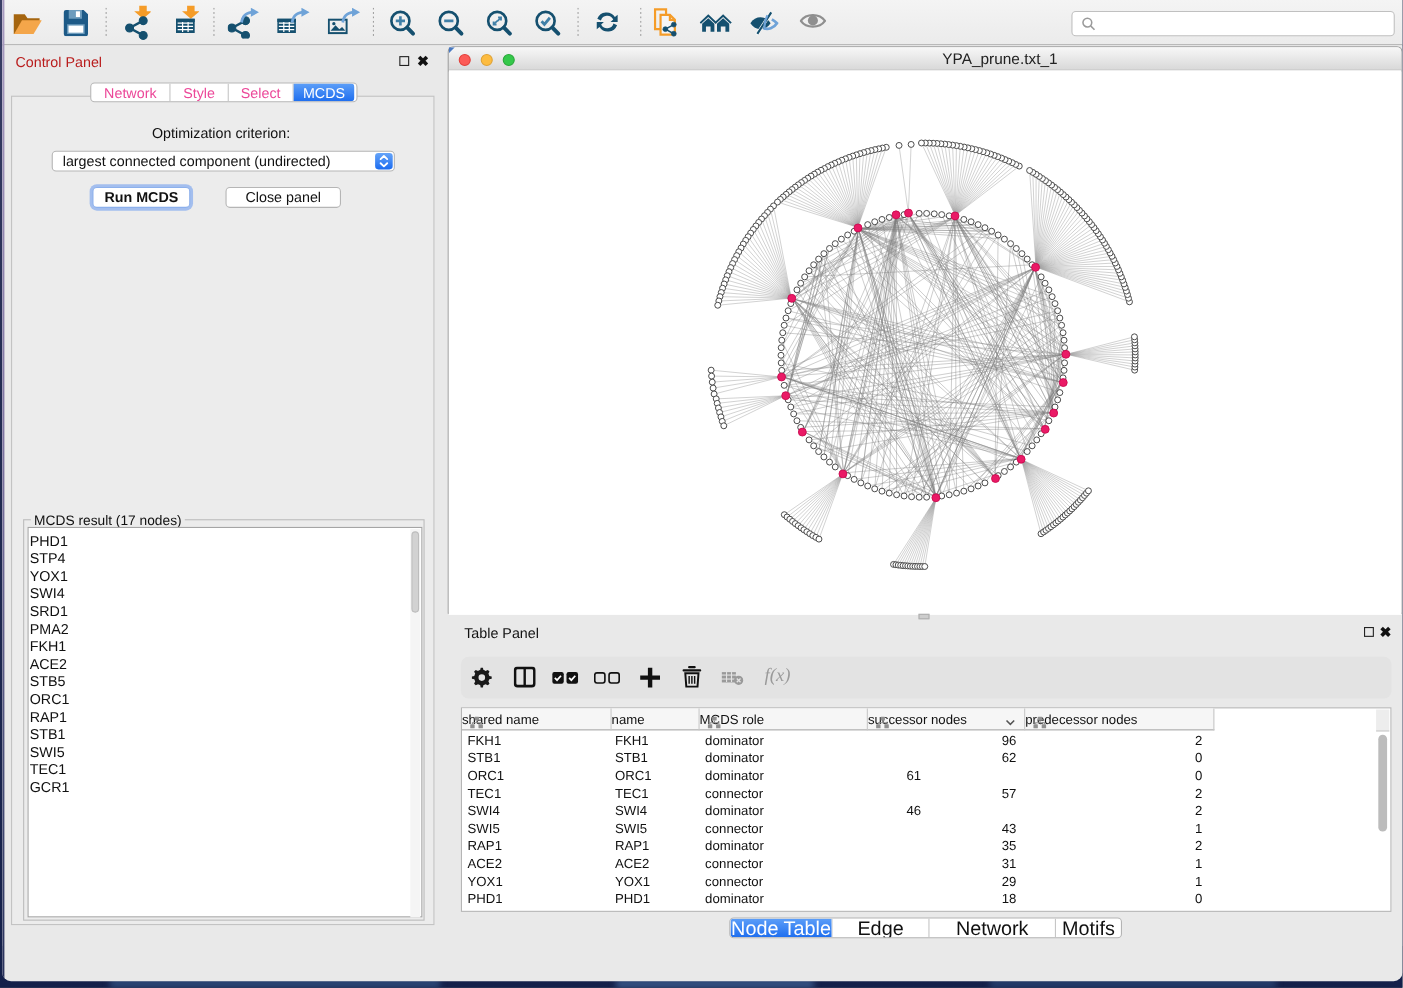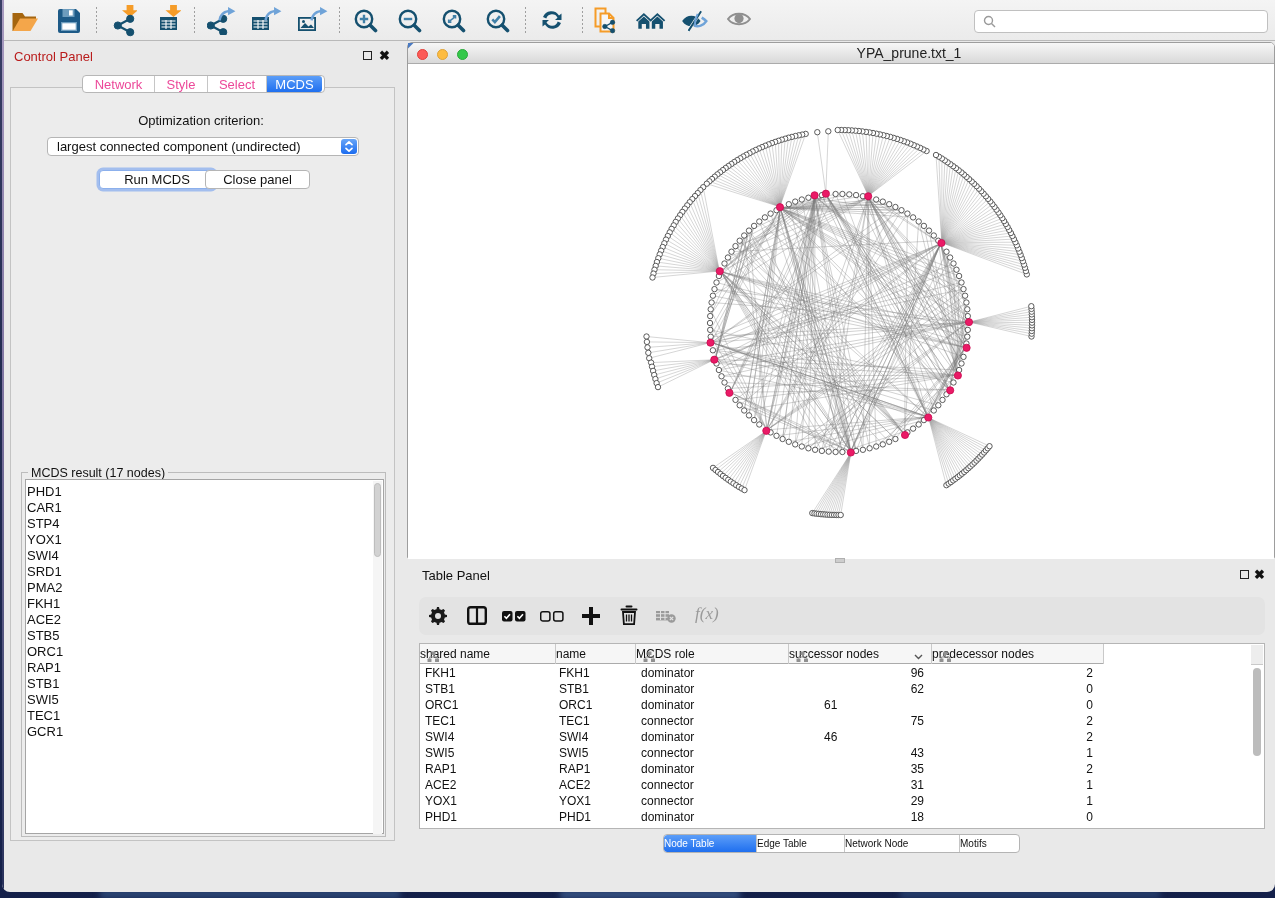--- a/index.html
+++ b/index.html
@@ -21,21 +21,21 @@
 .wbtn-sq { position:absolute; width:9px; height:9px; border:1.5px solid #222; }
 .wbtn-x { position:absolute; font-size:13px; font-weight:bold; color:#111; line-height:12px; }
 #cp-box { position:absolute; left:8px; top:45px; width:385px; height:754px; border:1px solid #c3c3c3; background:#ececec; }
 #cp-tabs { position:absolute; left:80px; top:33px; width:243px; height:18px; display:flex; background:#fff; border:1px solid #b7b7b7; border-radius:4px; overflow:hidden; z-index:3; }
 #cp-tabs div { font-size:13px; color:#ec4899; text-align:center; line-height:17px; border-right:1px solid #c6c6c6; }
 #cp-tabs div:last-child { border-right:none; color:#fff; background:linear-gradient(180deg,#5c9ef8,#1f6fef); border-radius:0 3px 3px 0; }
 #opt-label { position:absolute; left:0; top:71px; width:398px; text-align:center; font-size:13px; color:#111; }
 #combo { position:absolute; left:45px; top:95px; width:312px; height:19px; background:#fff; border:1px solid #b5b5b5; border-radius:4px; font-size:13px; line-height:17px; padding-left:9px; color:#111; }
 #combo-btn { position:absolute; right:1px; top:1px; width:16px; height:15px; border-radius:3px; background:linear-gradient(180deg,#67a5f8,#1b6cf0); }
 .btn { position:absolute; top:128px; height:19px; background:#fff; border:1px solid #b5b5b5; border-radius:4px; font-size:13px; text-align:center; line-height:17px; color:#111; }
-#btn-run { left:97px; width:116px; border-color:#8cb0ec; box-shadow:0 0 0 2.5px rgba(125,166,240,.65); }
+#btn-run { left:82px; width:89px; border-color:#8cb0ec; box-shadow:0 0 0 2.5px rgba(125,166,240,.65);font-weight:bold; }
 #btn-close { left:203px; width:105px; }
 #grp { position:absolute; left:19px; top:430px; width:365px; height:365px; border:1px solid #bcbcbc; }
 #grp-title { position:absolute; left:6px; top:-7px; background:#ececec; padding:0 3px; font-size:12.5px; color:#111; }
 #mlist { position:absolute; left:3px; top:6px; width:359px; height:355px; background:#fff; border:1px solid #a5a5a5; }
 #mlist .mi { font-size:13px; color:#111; line-height:16px; padding-left:1px; }
 #mscroll { position:absolute; right:1px; top:1px; width:9px; height:353px; background:#f5f5f5; }
 #mthumb { position:absolute; left:1px; top:2px; width:7px; height:74px; background:#d2d2d2; border:1px solid #bdbdbd; border-radius:4px; }
 
 
 #vsplit-grip { position:absolute; left:400px; top:446px; width:5px; height:10px; background:#cdcdcd; border:1px solid #b0b0b0; }
@@ -54,21 +54,21 @@
 #tp-title { position:absolute; left:22px; top:4px; font-size:13px; color:#111; }
 #tp-toolbar { position:absolute; left:19px; top:33px; width:846px; height:38px; background:#e3e3e3; border-radius:7px; }
 #tp-table { position:absolute; left:19px; top:79px; width:846px; height:186px; background:#fff; border:1px solid #b5b5b5; }
 #tp-header { position:absolute; left:0; top:0; width:684px; height:20px; background:#f6f6f6; border-bottom:1px solid #ababab; font-size:12px; color:#111; }
 .hcell { position:absolute; top:0; height:20px; line-height:20px; text-align:left; border-right:1px solid #c9c9c9; }
 .tr { position:absolute; font-size:12px; color:#111; height:16px; line-height:16px; width:100%; }
 .tc { position:absolute; }
 #tp-scroll { position:absolute; right:2px; top:22px; width:10px; height:160px; }
 #tp-thumb { position:absolute; left:1px; top:2px; width:8px; height:88px; background:#bcbcbc; border-radius:4px; }
 #tp-tabs { position:absolute; left:263px; top:270px; height:19px; display:flex; background:#fff; border:1px solid #b4b4b4; border-radius:4px; overflow:hidden; }
-#tp-tabs div { font-size:10px; color:#111; line-height:18px; border-right:1px solid #c6c6c6; }
+#tp-tabs div { font-size:18px; color:#111; text-align:center; line-height:18px; border-right:1px solid #c6c6c6; }
 #tp-tabs div:first-child { color:#fff; background:linear-gradient(180deg,#5c9ef8,#1f6fef); border-radius:3px 0 0 3px; }
 #tp-tabs div:last-child { border-right:none; }
 
 
 #status { position:absolute; left:0; top:859px; width:1273px; height:33px; background:#ececec; border-top:1px solid #c3c3c3; }
 #st-list { position:absolute; left:11px; top:7px; width:28px; height:19px; background:#f2f2f2; border:1px solid #b0b0b0; }
 #st-mem { position:absolute; left:1188px; top:5px; width:76px; height:23px; background:#f7f7f7; border:1px solid #b9b9b9; font-size:12px; color:#111; }
 </style>
 </head>
 <body>
@@ -238,21 +238,20 @@
           </svg>
         </div></div>
     <div id="opt-label">Optimization criterion:</div>
     <div class="btn" id="btn-run">Run MCDS</div>
     <div class="btn" id="btn-close">Close panel</div>
     <div id="grp">
       <div id="grp-title">MCDS result (17 nodes)</div>
       <div id="mlist">
         <div style="position:absolute;left:0;top:4px;width:100%;">
             <div class="mi">PHD1</div>
-<div class="mi">CAR1</div>
 <div class="mi">STP4</div>
 <div class="mi">YOX1</div>
 <div class="mi">SWI4</div>
 <div class="mi">SRD1</div>
 <div class="mi">PMA2</div>
 <div class="mi">FKH1</div>
 <div class="mi">ACE2</div>
 <div class="mi">STB5</div>
 <div class="mi">ORC1</div>
 <div class="mi">RAP1</div>
@@ -1212,21 +1211,21 @@
           <span class="tc" style="left:5px;">ORC1</span>
           <span class="tc" style="left:139px;">ORC1</span>
           <span class="tc" style="left:221px;">dominator</span>
           <span class="tc" style="left:404px;width:100px;text-align:left;">61</span>
           <span class="tc" style="left:573px;width:100px;text-align:right;">0</span>
         </div>
 <div class="tr" style="top:69px;">
           <span class="tc" style="left:5px;">TEC1</span>
           <span class="tc" style="left:139px;">TEC1</span>
           <span class="tc" style="left:221px;">connector</span>
-          <span class="tc" style="left:404px;width:100px;text-align:right;">75</span>
+          <span class="tc" style="left:404px;width:100px;text-align:right;">57</span>
           <span class="tc" style="left:573px;width:100px;text-align:right;">2</span>
         </div>
 <div class="tr" style="top:85px;">
           <span class="tc" style="left:5px;">SWI4</span>
           <span class="tc" style="left:139px;">SWI4</span>
           <span class="tc" style="left:221px;">dominator</span>
           <span class="tc" style="left:404px;width:100px;text-align:left;">46</span>
           <span class="tc" style="left:573px;width:100px;text-align:right;">2</span>
         </div>
 <div class="tr" style="top:101px;">

